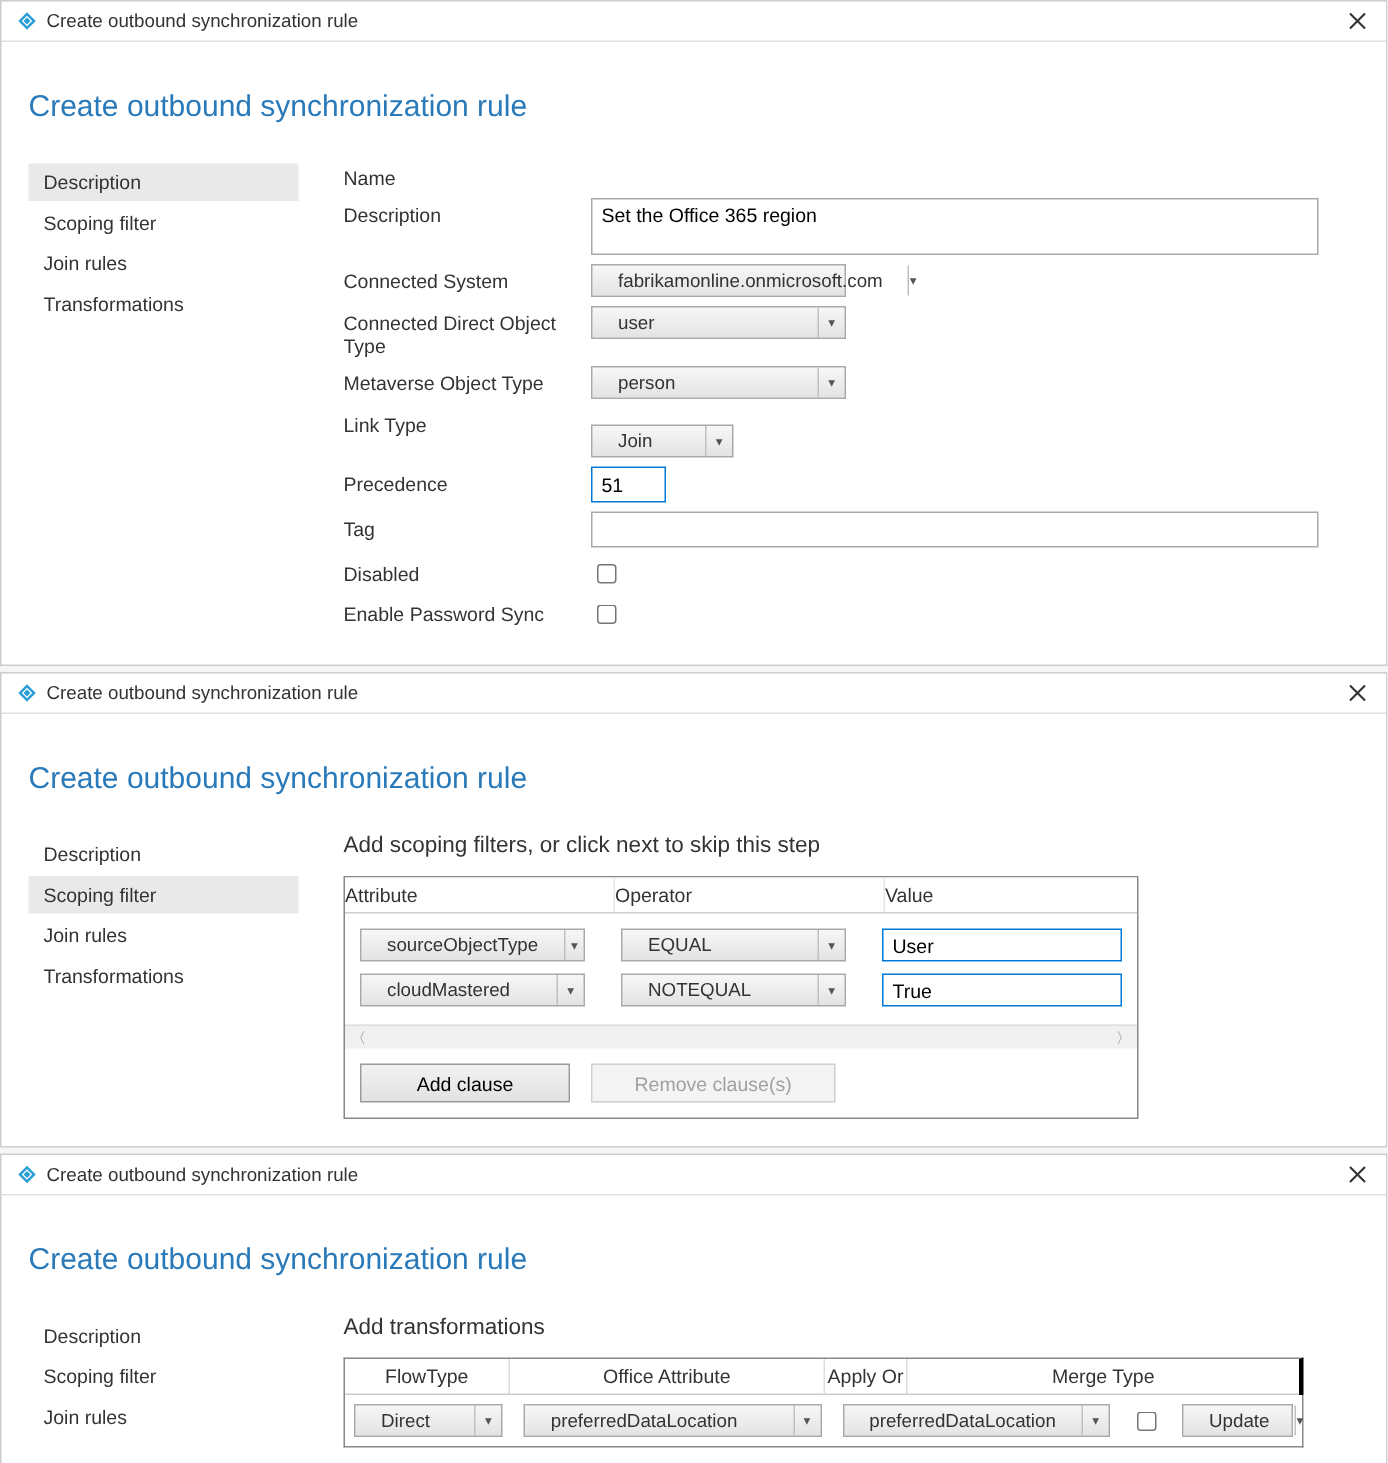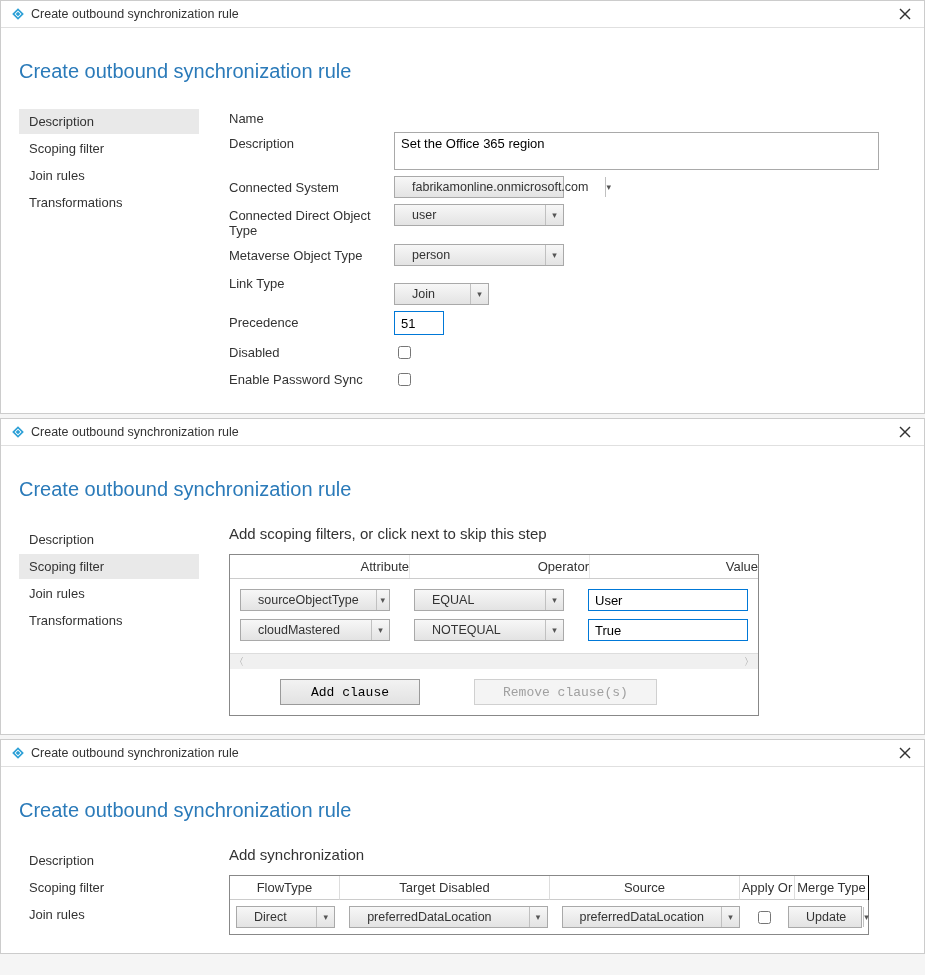--- a/index.html
+++ b/index.html
@@ -123,21 +123,21 @@
   .grid-box {
     border: 1px solid #888;
     background: #fff;
   }
   .grid-head {
     display: flex;
     border-bottom: 1px solid #ccc;
     background: #fff;
   }
   .grid-head > div {
-    text-align: right;
+    text-align: left;
     padding: 4px 0;
     font-size: 13px;
     border-right: 1px solid #e8e8e8;
   }
   .grid-head > div:last-child { border-right: none; }
   .grid-body { padding: 10px 10px 4px 10px; }
   .grid-row {
     display: flex;
     gap: 24px;
     margin-bottom: 8px;
@@ -151,25 +151,24 @@
     align-items: center;
     padding: 0 4px;
     color: #888;
     font-size: 10px;
   }
   .btn {
     height: 26px;
     min-width: 140px;
     border: 1px solid #9a9a9a;
     background: linear-gradient(#f2f2f2,#e2e2e2);
-    font-family: Liberation Mono, monospace;
+    font-family: Liberation Sans, sans-serif;
     font-size: 13px;
     cursor: pointer;
     padding: 0 28px;
-    margin-left: 40px;
   }
   .btn:disabled, .btn.disabled {
     color: #a0a0a0;
     background: #f4f4f4;
     border-color: #d0d0d0;
     cursor: default;
   }
   .btn-row { display: flex; gap: 14px; margin-top: 10px; }
   .txt-cell {
     border: 1px solid #0078d7;
@@ -177,21 +176,21 @@
     padding: 0 6px;
     font-size: 13px;
     width: 160px;
     background: #fff;
   }
   .sel-box.w150 { width: 150px; }
   .trans-head {
     display:flex;
     border-top:1px solid #888;
     border-left:1px solid #888;
-    border-right:1px solid #000000;
+    border-right:3px solid #000000;
   }
   .trans-head > div {
     padding:4px 0;
     text-align:center;
     font-size:13px;
     border-right:1px solid #ddd;
     border-bottom:1px solid #ccc;
   }
   .trans-head > div:last-child{border-right:none;}
   .trans-body {
@@ -278,20 +277,24 @@
           <div class="sel-box w95">
             <span class="val">Join</span>
             <span class="arrow">
                 <span class="chev">▾</span>
               </span>
           </div>
         </div>
         <div class="form-row">
           <div class="form-label">Precedence</div>
           <input class="txt narrow" value="51" style="">
+        </div>
+        <div class="form-row">
+          <div class="form-label">Tag</div>
+          <input class="txt wide" value="" style="">
         </div>
         <div class="form-row">
           <div class="form-label">Disabled</div>
           <input type="checkbox" class="chk" style="">
         </div>
         <div class="form-row">
           <div class="form-label">Enable Password Sync</div>
           <input type="checkbox" class="chk" style="">
         </div>
       </div>
@@ -399,27 +402,26 @@
   <div class="page">
     <div class="page-title">Create outbound synchronization rule</div>
     <div class="layout">
       <div class="sidebar">
         <div class="sidebar-item">Description</div>
         <div class="sidebar-item">Scoping filter</div>
         <div class="sidebar-item">Join rules</div>
 
       </div>
       <div class="content">
-        <div class="section-instr">Add synchronization</div>
+        <div class="section-instr">Add transformations</div>
 
         <div style="width:640px;">
           <div class="trans-head">
             <div style="flex:0 0 110px">FlowType</div>
-            <div style="flex:0 0 210px">Target Disabled</div>
-            <div style="flex:0 0 190px">Source</div>
+            <div style="flex:0 0 210px">Office Attribute</div>
             <div style="flex:0 0 55px">Apply Or</div>
             <div style="flex:1">Merge Type</div>
           </div>
           <div class="trans-body">
             <div class="sel-box w100">
               <span class="val">Direct</span>
               <span class="arrow">
                   <span class="chev">▾</span>
                 </span>
             </div>

